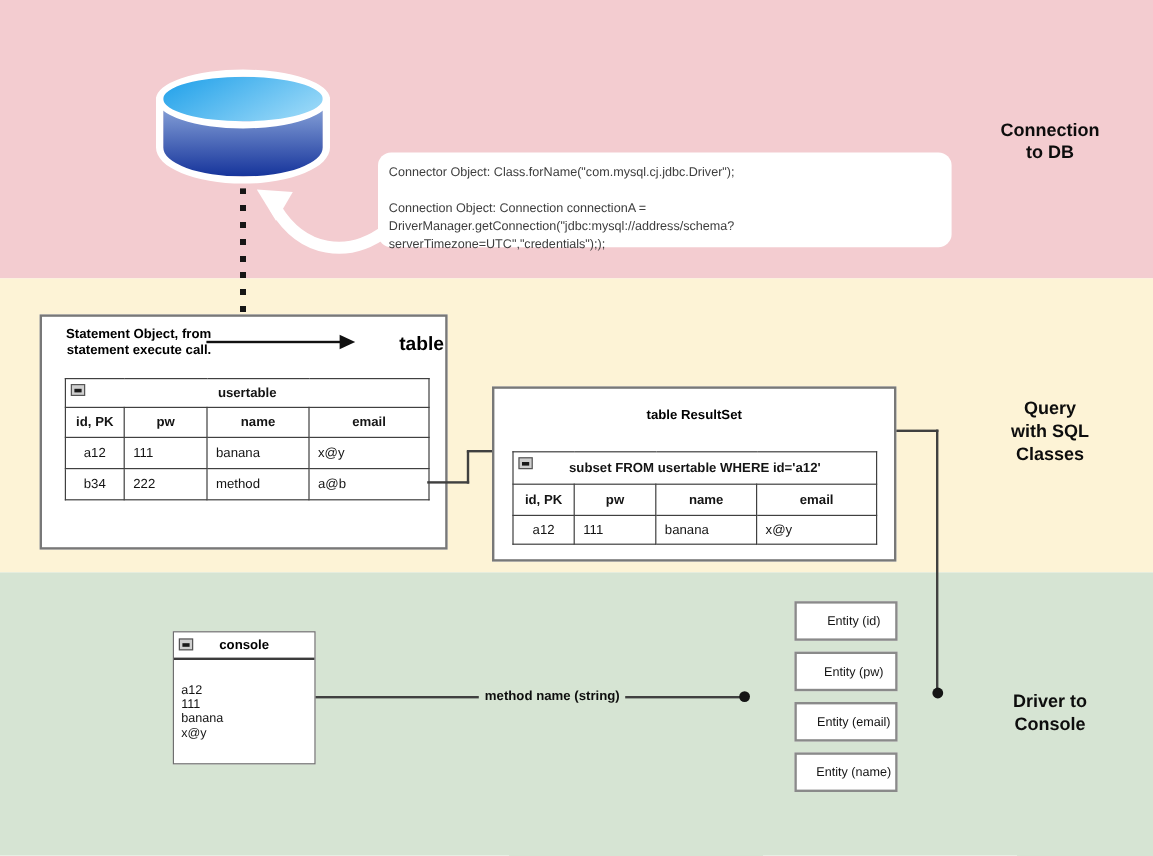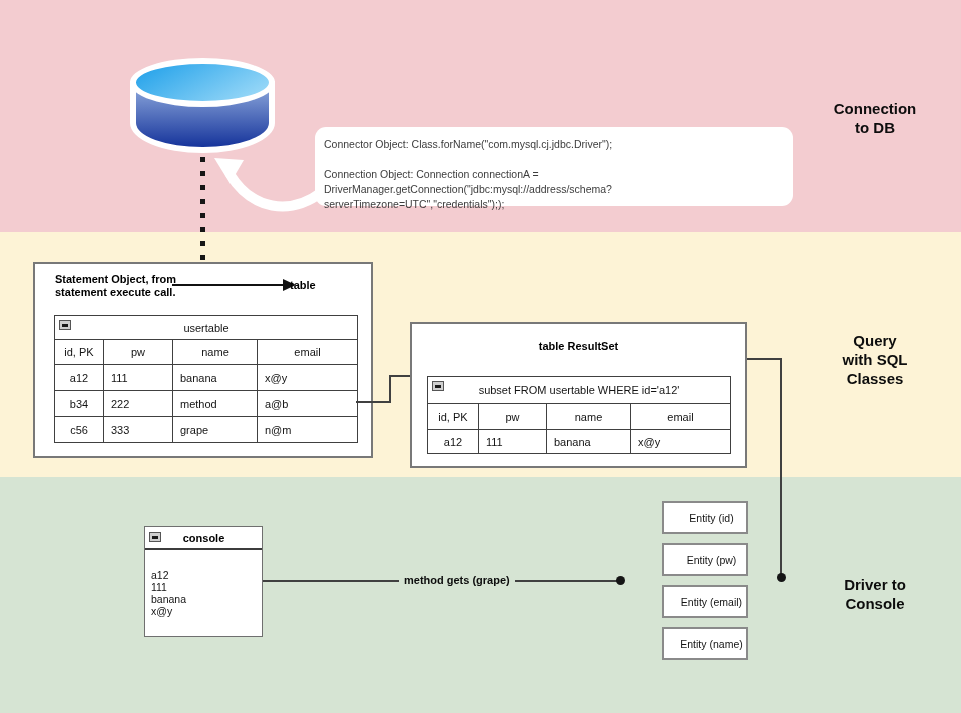--- a/index.html
+++ b/index.html
@@ -34,32 +34,32 @@
   
   .bubble { position:absolute; left:315px; top:127px; width:478px; height:79px; background:#fff;
             border-radius:11px; padding:10px 8px 12px 9px; font-size:10.5px; line-height:15px; color:#3d3d3d; }
   .bubble .gap { height:15px; }
 
   
   .node { position:absolute; background:#fff; }
   .stmt-box { left:33px; top:262px; width:340px; height:196px; border:2px solid #787878; }
   .rs-box   { left:410px; top:286px; width:337px; height:146px; border:2px solid #787878;margin-top:36px; }
 
-  .stmt-note { position:absolute; left:20px; top:9px; font-weight:bold; font-size:11px; line-height:13px; color:#000; }
+  .stmt-note { position:absolute; left:20px; top:9px; font-weight:bold; font-size:11px; line-height:13px; color:#000;text-align:right; }
   .stmt-arrow-line { position:absolute; left:137px; top:20px; width:112px; height:2px; background:#111; }
   .stmt-arrow-head { position:absolute; left:248px; top:15px; width:0; height:0;
                      border-left:13px solid #111; border-top:6px solid transparent; border-bottom:6px solid transparent; }
-  .stmt-table-label { position:absolute; left:255px; top:15px; width:80px; text-align:left; font-weight:bold; font-size:11px; color:#000; }
+  .stmt-table-label { position:absolute; left:255px; top:15px; width:80px; text-align:right; font-weight:bold; font-size:16px; color:#000; }
 
   .rs-title { position:absolute; left:0; top:16px; width:100%; text-align:center; font-weight:bold; font-size:11px; color:#000; }
 
   
   table.dtab { border-collapse:collapse; table-layout:fixed; background:#fff; font-size:11px; color:#141414; }
   table.dtab th, table.dtab td { border:1.5px solid #404040; overflow:hidden; white-space:nowrap; }
-  table.dtab th { font-weight:normal; }
+  table.dtab th { font-weight:bold; }
   td.c-id { text-align:center; }
   td.c-l { text-align:left; padding-left:7px; }
   .tab-title-row th { position:relative; height:24px; }
   .usertable { position:absolute; left:19px; top:51px; width:303px; }
   .usertable .col0{width:49px;} .usertable .col1{width:69px;} .usertable .col2{width:85px;} .usertable .col3{width:100px;}
   .usertable tr.hrow th { height:25px; } .usertable tr.drow td { height:26px; }
   .rstable { position:absolute; left:15px; top:52px; width:303px; }
   .rstable .col0{width:51px;} .rstable .col1{width:68px;} .rstable .col2{width:84px;} .rstable .col3{width:100px;}
   .rstable .tab-title-row th { height:27px; }
   .rstable tr.hrow th { height:26px; } .rstable tr.drow td { height:24px; }
@@ -168,26 +168,20 @@
         <td class="c-id">a12</td>
         <td class="c-l">111</td>
         <td class="c-l">banana</td>
         <td class="c-l">x@y</td>
       </tr>
       <tr class="drow">
         <td class="c-id">b34</td>
         <td class="c-l">222</td>
         <td class="c-l">method</td>
         <td class="c-l">a@b</td>
-      </tr>
-      <tr class="drow">
-        <td class="c-id">c56</td>
-        <td class="c-l">333</td>
-        <td class="c-l">grape</td>
-        <td class="c-l">n@m</td>
       </tr>
     </tbody>
       </table>
   </div>
 
   <div class="conn" style="left:356px; top:401px; width:35px; height:2px;"></div>
   <div class="conn" style="left:389px; top:376px; width:2px; height:27px;"></div>
   <div class="conn" style="left:389px; top:375px; width:29px; height:2px;"></div>
   <div class="conn-arrow-head" style="left:417px; top:371px;"></div>
 
@@ -238,21 +232,21 @@
     </div>
     <div class="console-body">
       <div>a12</div>
       <div>111</div>
       <div>banana</div>
       <div>x@y</div>
     </div>
   </div>
 
   <div class="conn" style="left:263px; top:580px; width:357px; height:2px;"></div>
-  <div class="method-label">method gets (grape)</div>
+  <div class="method-label">method name (string)</div>
   <div class="dot" style="left:616px; top:576px;"></div>
 
   <div class="entity-stack">
     <div class="entity-box">Entity (id)</div>
     <div class="entity-box">Entity (pw)</div>
     <div class="entity-box">Entity (email)</div>
     <div class="entity-box">Entity (name)</div>
   </div>
 
 </div>

